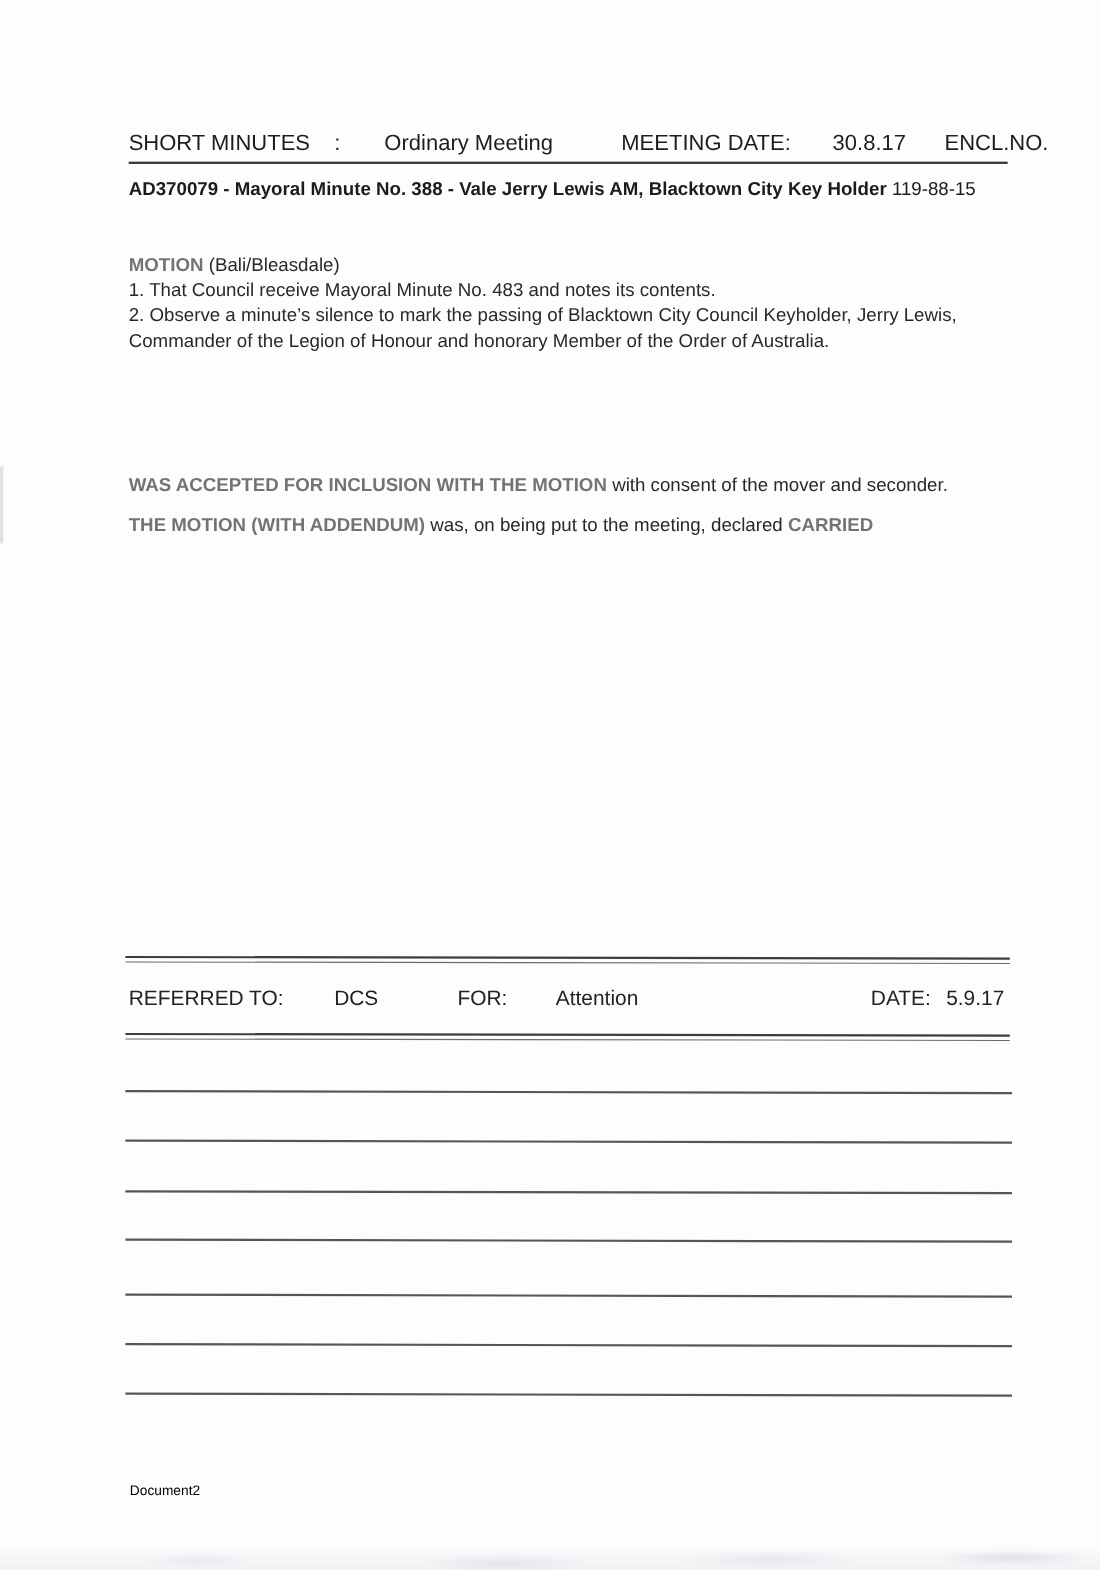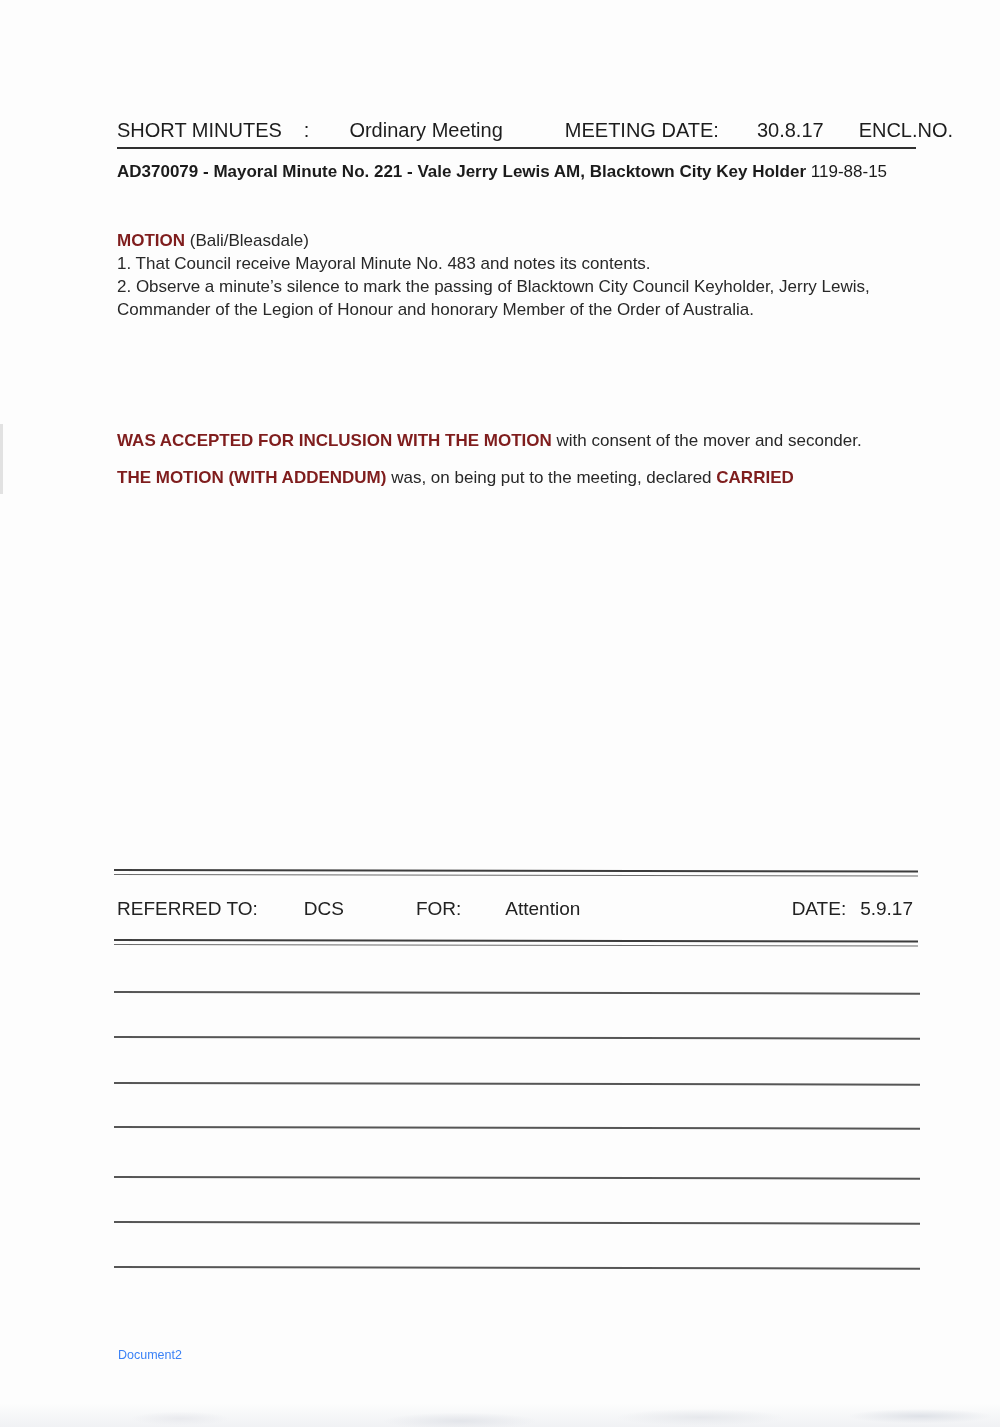--- a/index.html
+++ b/index.html
@@ -28,21 +28,21 @@
   
   .title{
     position:absolute;left:117px;top:160px;width:828px;
     font-size:17px;line-height:24px;color:#1b1b1b;margin:0;
   }
   .title b{font-weight:bold;}
 
   
   .block{position:absolute;left:117px;width:845px;}
   .block p{margin:0;font-size:17px;line-height:23px;color:#282828;}
-  .block b{color:#7f1d1d;}
+  .block b{color:#737373;}
   .motion-block{top:229px;}
   .addendum-block{top:336px;}
   .acceptance-block{top:429px;}
   .resolution-block{top:466px;}
 
   
   .sep{
     position:absolute;left:114px;width:804px;height:3px;
     border-top:2px solid #3d3d3d;border-bottom:1px solid #6b6b6b;
     transform:rotate(0.1deg);transform-origin:left center;
@@ -62,21 +62,21 @@
   
   .rule{
     position:absolute;left:114px;width:806px;height:0;
     border-top:2px solid #565656;
     transform:rotate(0.12deg);transform-origin:left center;
   }
 
   
   .footer{
     position:absolute;left:118px;top:1348px;
-    font-size:12.5px;color:#3b82f6;
+    font-size:12.5px;color:#000000;
   }
 
   
   .edge-artifact{
     position:absolute;left:0;top:424px;width:3px;height:70px;
     background:#cccccc;opacity:.55;
   }
   .bottom-band{
     position:absolute;left:0;bottom:0;width:100%;height:24px;
     background:
@@ -89,21 +89,21 @@
 </style>
 </head>
 <body>
 
 <div class="page">
 
   <div class="header-row">
     <span>SHORT MINUTES</span><span class="h-colon">:</span><span class="h-meeting">Ordinary Meeting</span><span class="h-datelabel">MEETING DATE:</span><span class="h-datevalue">30.8.17</span><span class="h-encl">ENCL.NO.</span>
   </div>
 
-  <p class="title"><b>AD370079 - Mayoral Minute No. 221 - Vale Jerry Lewis AM, Blacktown City Key Holder</b> <span>119-88-15</span></p>
+  <p class="title"><b>AD370079 - Mayoral Minute No. 388 - Vale Jerry Lewis AM, Blacktown City Key Holder</b> <span>119-88-15</span></p>
 
   <div class="block motion-block">
     <p><b>MOTION</b> <span>(Bali/Bleasdale)</span></p>
     <p>1. That Council receive Mayoral Minute No. 483 and notes its contents.</p>
     <p>2. Observe a minute’s silence to mark the passing of Blacktown City Council Keyholder, Jerry Lewis, Commander of the Legion of Honour and honorary Member of the Order of Australia.</p>
   </div>
 
 
   <div class="block acceptance-block">
     <p><b>WAS ACCEPTED FOR INCLUSION WITH THE MOTION</b> <span>with consent of the mover and seconder.</span></p>

